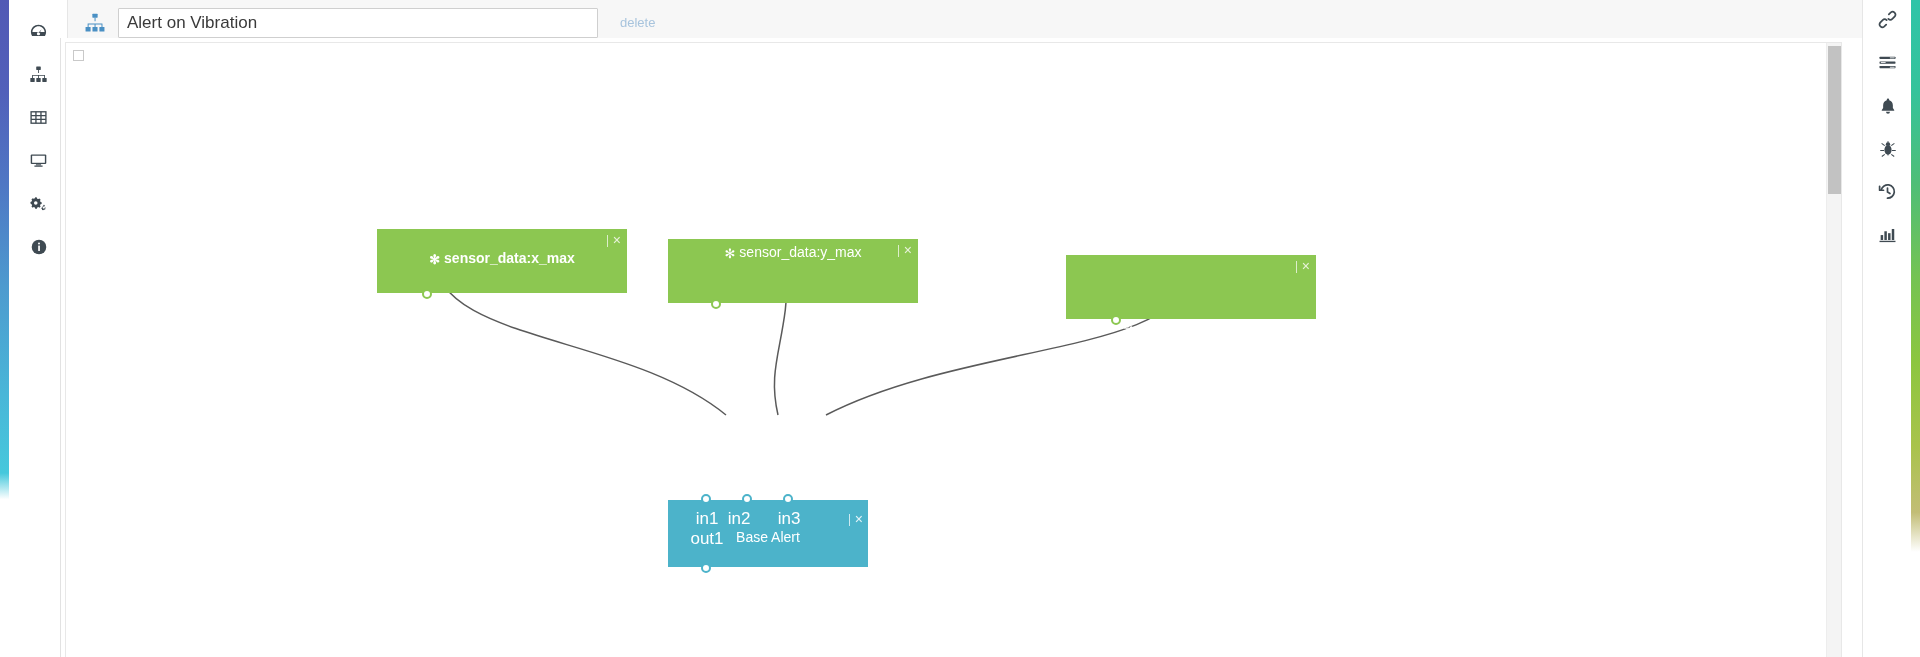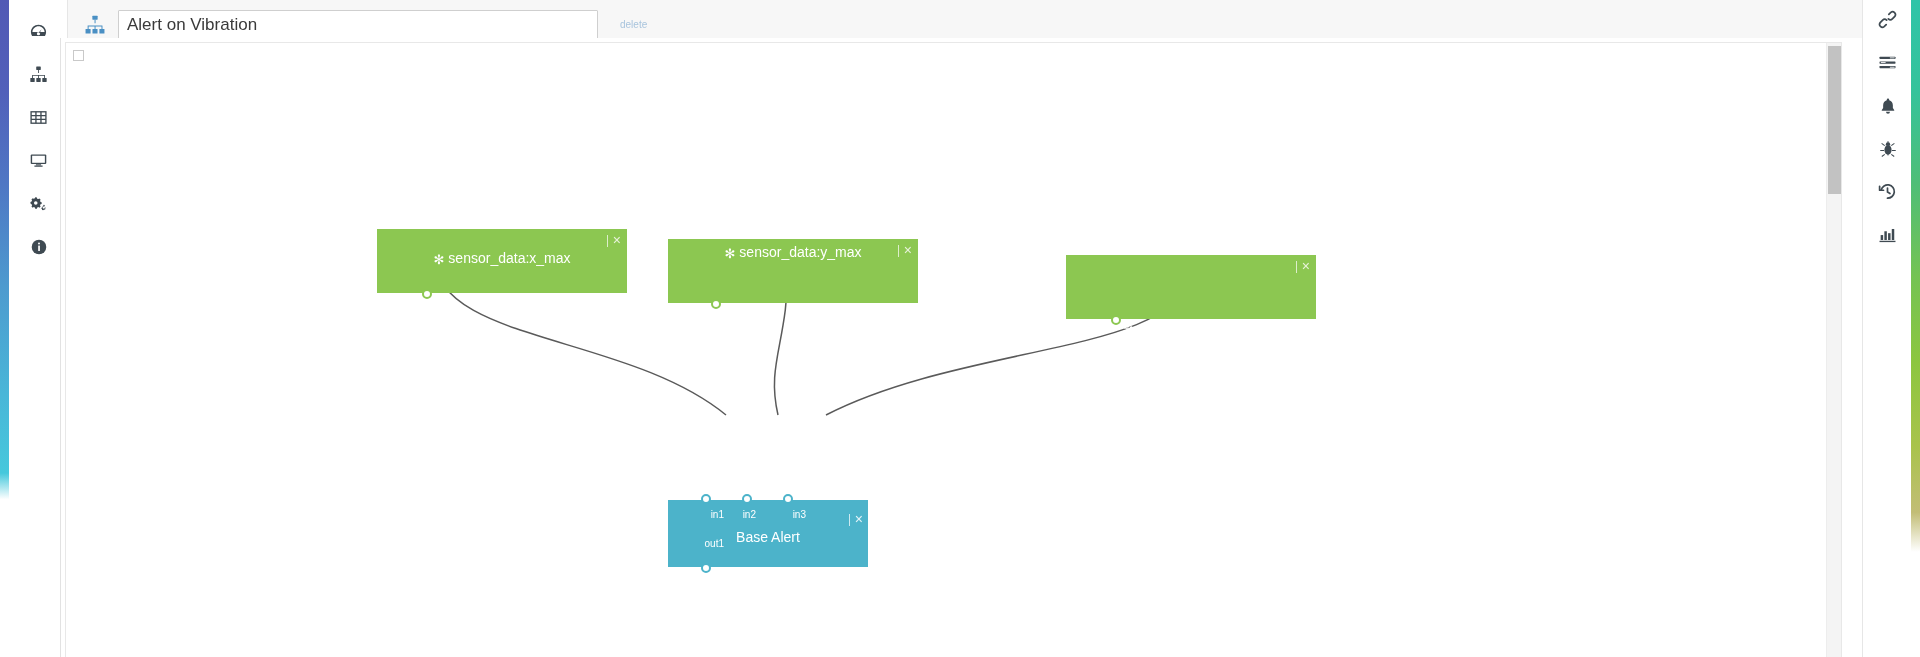--- a/index.html
+++ b/index.html
@@ -50,37 +50,37 @@
   }
   .r-icon {
     width: 49px; height: 43px;
     display: flex; align-items: center; justify-content: center;
     color: #3f4a52; cursor: pointer;
   }
 
   
   .header {
     position: absolute; left: 68px; top: 0; right: 58px; height: 50px;
-    background: #f7f7f7; border-bottom: 1px solid #737373;
+    background: #f7f7f7; border-bottom: 5px solid #737373;
     display: flex; align-items: center; padding-left: 10px;
   }
   .header-icon {
     width: 34px; height: 34px;
     display: flex; align-items: center; justify-content: center;
     color: #4a90c4; margin-right: 6px;
   }
   .name-input {
     width: 480px; height: 30px;
     border: 1px solid #cfcfcf; background: #ffffff;
     font-family: "Liberation Sans", sans-serif;
     font-size: 17px; color: #3a3a3a; padding: 0 8px;
     border-radius: 1px; outline: none;
   }
   .delete-link {
-    margin-left: 22px; font-size: 10px; color: #a8c4dd;
+    margin-left: 22px; font-size: 13px; color: #a8c4dd;
     cursor: pointer; text-decoration: none;
   }
 
   
   .canvas-wrap {
     position: absolute; left: 60px; top: 38px; right: 58px; bottom: 0;
     background: #ffffff; border-left: 1px solid #e2e2e2;
     overflow: hidden;
   }
   .canvas-inner {
@@ -120,22 +120,22 @@
     font-size: 14px; color: #e9f3dc; cursor: pointer; line-height: 1;
   }
   .node-close .bar {
     display: inline-block; width: 1px; height: 12px;
     background: #ddeecb; vertical-align: -2px; margin-right: 5px;
   }
   .node-close-blue .bar { background: #cdeaf1; }
   .node-close-blue { color: #e5f5f9; }
 
   .port-label {
-    position: absolute; font-size: 10px; color: #ffffff;
-    text-align: right; white-space: nowrap;
+    position: absolute; font-size: 17px; color: #ffffff;
+    text-align: center; white-space: nowrap;
   }
   .port-dot {
     position: absolute; width: 10px; height: 10px; border-radius: 50%;
     background: #ffffff; border: 2px solid #8cc751; cursor: pointer;
   }
   .port-dot-blue { border-color: #4cb3ca; }
 </style>
 </head>
 <body>
 
@@ -234,21 +234,21 @@
           <path d="M 368 212 C 368 300, 560 290, 660 372"></path>
           <path d="M 722 222 C 722 300, 700 320, 712 372"></path>
           <path d="M 1118 232 C 1118 310, 900 300, 760 372"></path>
         </g>
       </svg>
 
       <div class="node node-green" style="left:311px; top:186px; width:250px; height:64px;">
         <span class="node-close">
           <span class="bar"></span><span>×</span>
         </span>
-        <span class="node-title" style="top:21px;">
+        <span class="node-title" style="top:21px;font-weight:bold;">
           <span class="node-asterisk">✻</span><span>sensor_data:x_max</span>
         </span>
         <span class="port-dot" style="left:45px; bottom:-6px;"></span>
       </div>
 
       <div class="node node-green" style="left:602px; top:196px; width:250px; height:64px;">
         <span class="node-close">
           <span class="bar"></span><span>×</span>
         </span>
         <span class="node-title" style="top:5px;">

